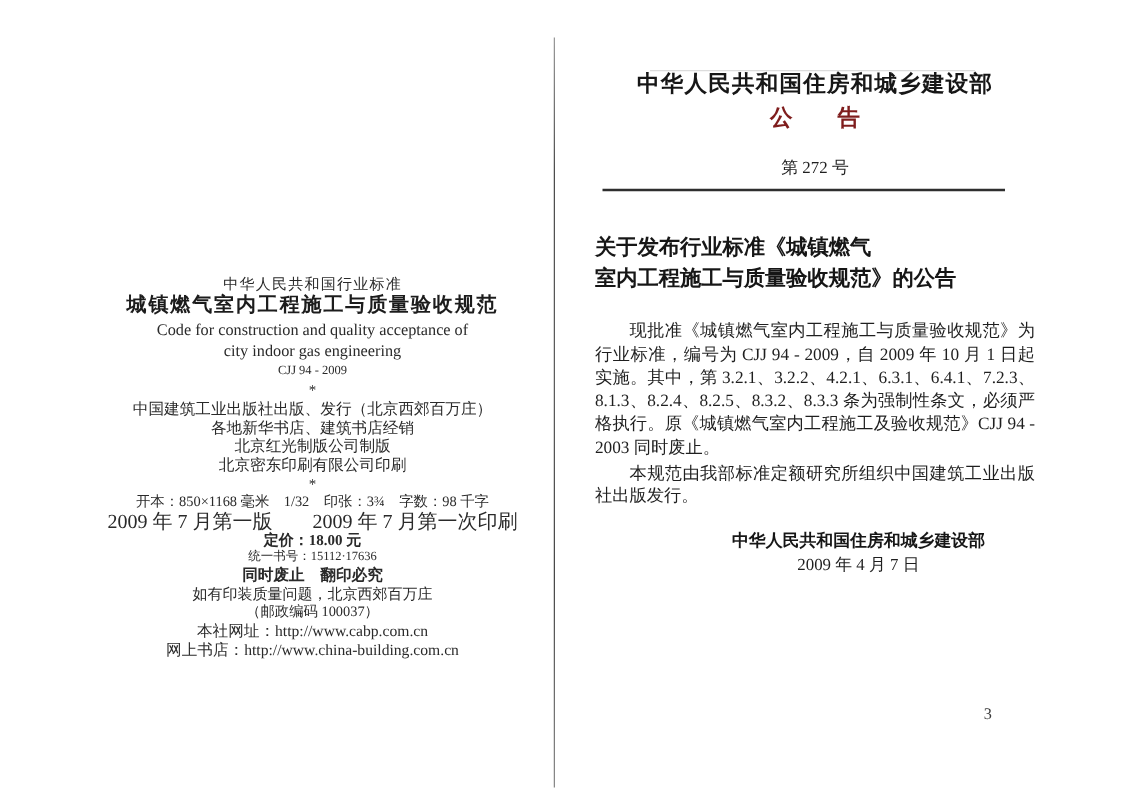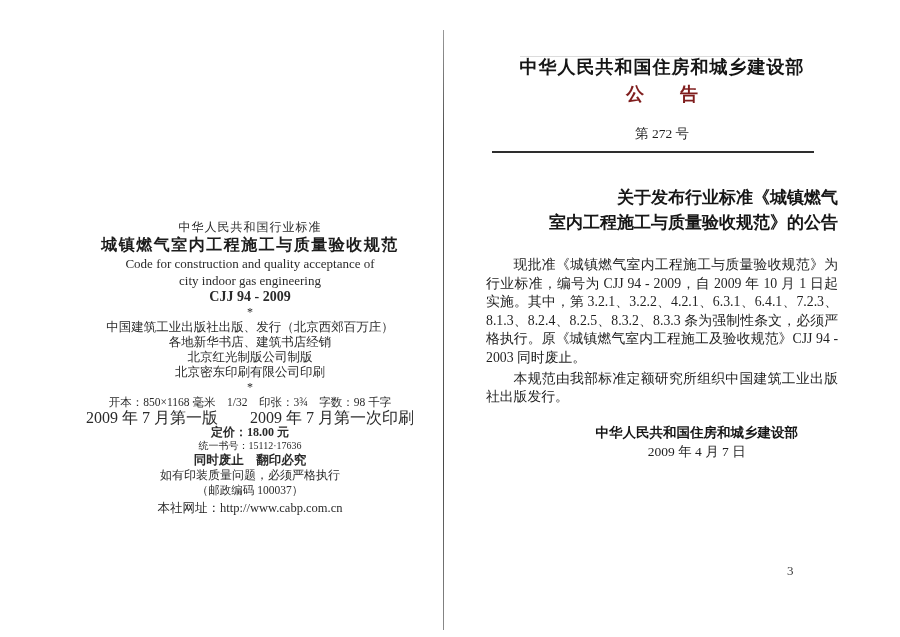--- a/index.html
+++ b/index.html
@@ -25,53 +25,53 @@
 
   
   #left-page {
     position:absolute; left:80px; top:220px; width:340px;
     text-align:center; color:#2a2a2a;
   }
   .lp-std      { font-size:12px;   line-height:15px; letter-spacing:1px; }
   .lp-title    { font-size:16px;   line-height:20px; font-weight:bold; letter-spacing:1.5px;
                  font-family:"Liberation Sans", sans-serif; color:#1c1c1c; }
   .lp-en       { font-size:13px;   line-height:17px; }
-  .lp-no       { font-size:14px;   line-height:16px; font-weight:bold; }
+  .lp-no       { font-size:10px;   line-height:16px; font-weight:normal; }
   .lp-star     { font-size:12px;   line-height:15px; }
   .lp-pub      { font-size:12.5px; line-height:15px; }
   .lp-meta     { font-size:11.5px; line-height:15px; }
   .lp-edition  { font-size:16px;   line-height:15px; }
   .lp-price    { font-size:12px;   line-height:14px; font-weight:bold; }
   .lp-bookno   { font-size:10px;   line-height:14px;text-align:center; }
   .lp-copy     { font-size:12.5px; line-height:15px; font-weight:bold;
                  font-family:"Liberation Sans", sans-serif; }
   .lp-return   { font-size:12px;   line-height:15px; }
   .lp-post     { font-size:11.5px; line-height:15px; }
   .lp-sites    { display:inline-block; text-align:center; }
   .lp-site     { font-size:12.5px; line-height:15px; }
 
   
   #right-page {
-    position:absolute; left:486px; top:55px; width:352px; color:#1f1f1f;
+    position:absolute; left:476px; top:55px; width:352px; color:#1f1f1f;
   }
   .rp-ministry {
     text-align:center; font-size:18px; line-height:24px;
     font-weight:bold; letter-spacing:1px; color:#161616;
   }
   .rp-gonggao {
     text-align:center; font-size:18px; line-height:26px;
     font-weight:bold; margin-top:2px; color:#7f1d1d;
   }
   .rp-no { text-align:center; font-size:13.5px; line-height:18px; margin-top:18px; }
   .rp-rule {
     margin-top:8px; margin-left:6px; width:322px; height:2px;
     background:#2e2e2e; border:none;
   }
   .rp-title {
-    text-align:right; font-size:17px; line-height:25px;
+    text-align:left; font-size:17px; line-height:25px;
     font-weight:bold; margin-top:32px; color:#161616;
   }
   .rp-body { margin-top:21px; font-size:13.8px; line-height:18.6px; text-align:justify; }
   .rp-body p { text-indent:2em; }
   .rp-body p + p { margin-top:2px; }
   .rp-sign-wrap { margin-top:16px; text-align:right; padding-right:40px; }
   .rp-sign-block { display:inline-block; text-align:center; }
   .rp-sign { font-size:13.5px; line-height:19px; font-weight:bold; color:#161616; }
   .rp-date { font-size:13.5px; line-height:20px; }
   .rp-pageno {
@@ -97,24 +97,25 @@
     <div class="lp-pub">中国建筑工业出版社出版、发行（北京西郊百万庄）</div>
     <div class="lp-pub">各地新华书店、建筑书店经销</div>
     <div class="lp-pub">北京红光制版公司制版</div>
     <div class="lp-pub">北京密东印刷有限公司印刷</div>
     <div class="lp-star">*</div>
     <div class="lp-meta">开本：850×1168 毫米　1/32　印张：3¾　字数：98 千字</div>
     <div class="lp-edition">2009 年 7 月第一版　　2009 年 7 月第一次印刷</div>
     <div class="lp-price">定价：18.00 元</div>
     <div class="lp-bookno">统一书号：15112·17636</div>
     <div class="lp-copy">同时废止　翻印必究</div>
-    <div class="lp-return">如有印装质量问题，必须严格执行</div>
+    <div class="lp-return">如有印装质量问题，北京西郊百万庄</div>
     <div class="lp-post">（邮政编码 100037）</div>
     <div class="lp-sites">
       <div class="lp-site">本社网址：http://www.cabp.com.cn</div>
+      <div class="lp-site">网上书店：http://www.china-building.com.cn</div>
     </div>
   </div>
 
   <div id="right-page">
     <div class="rp-ministry">中华人民共和国住房和城乡建设部</div>
     <div class="rp-gonggao">公　　告</div>
     <div class="rp-no">第 272 号</div>
     <hr class="rp-rule">
     <div class="rp-title">
       <div>关于发布行业标准《城镇燃气</div>

